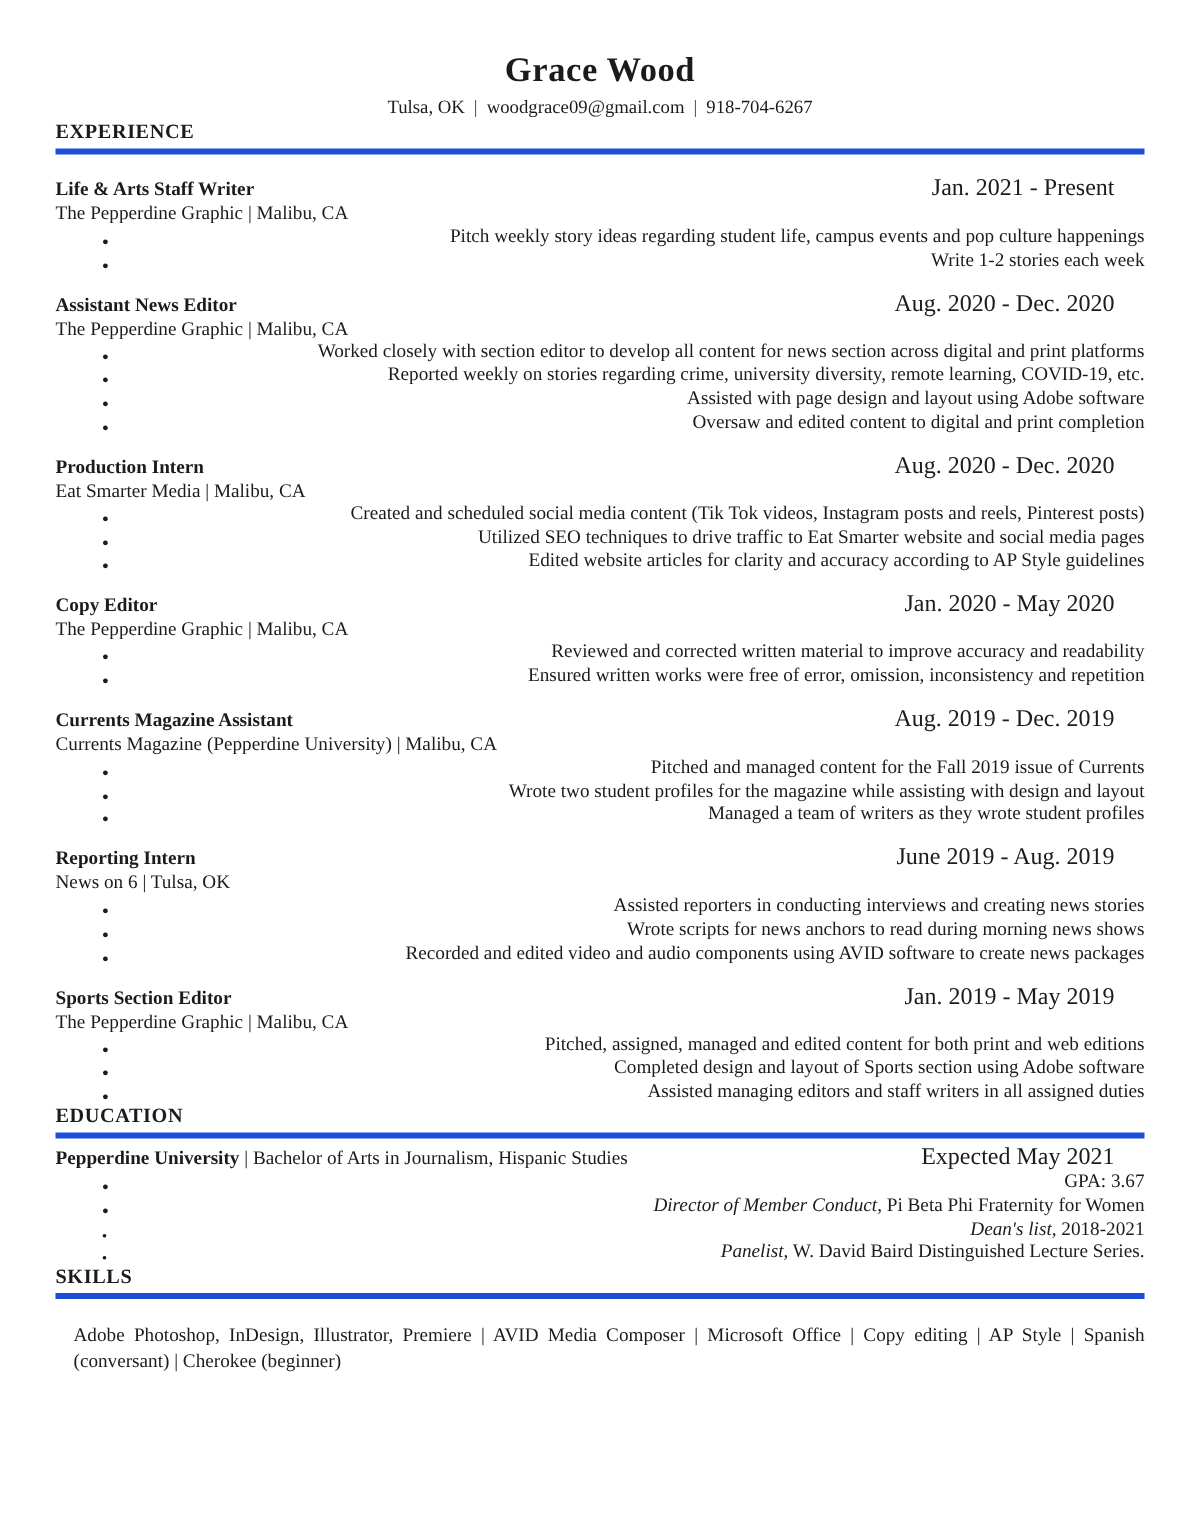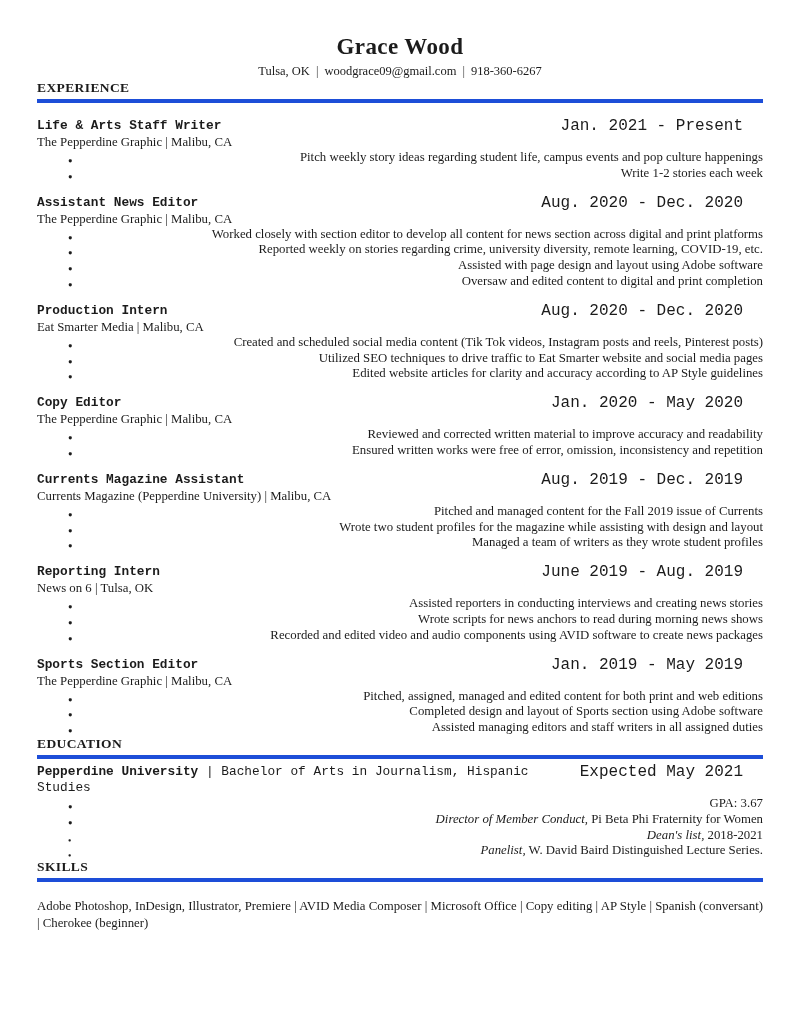--- a/index.html
+++ b/index.html
@@ -48,21 +48,20 @@
   .experience-heading { margin-top: 21px; }
   .education-heading { margin-top: 17px; }
   .skills-heading { margin-top: 18px; }
   
   .job { margin-top: 13px; }
   .job:first-of-type { margin-top: 15px; }
   .row {
     display: flex;
     justify-content: space-between;
     align-items: flex-start;
-    font-family: Liberation Mono, monospace;
   }
   .job-title {
     font-size: 12.8px;
     font-weight: bold;
     line-height: 16px;
   }
   .job-dates {
     font-size: 16px;
     line-height: 16px;
     padding-right: 20px;
@@ -95,34 +94,34 @@
     font-size: 5.5px;
     top: 5px;
   }
   .italic { font-style: italic; margin-left: 40px; }
   .bold { font-weight: bold; }
   
   .edu-entry { margin-top: 5px; }
   .edu-line { font-size: 12.8px; line-height: 16px; }
   
   .skills-text {
-    margin: 16px 0 0 0;
+    margin: 16px 0 0 12px;
     font-size: 12.8px;
     line-height: 16.5px;
     text-align: justify;
   }
 </style>
 </head>
 <body>
 
 <div class="page">
 
   <h1 class="name">Grace Wood</h1>
   <div class="contact">
-    <span>Tulsa, OK</span><span class="sep">|</span><span>woodgrace09@gmail.com</span><span class="sep">|</span><span>918-360-6267</span>
+    <span>Tulsa, OK</span><span class="sep">|</span><span>woodgrace09@gmail.com</span><span class="sep">|</span><span>918-704-6267</span>
   </div>
 
   <h2 class="section-heading experience-heading">EXPERIENCE</h2>
 
   <section class="job">
     <div class="row">
       <span class="job-title">Life &amp; Arts Staff Writer</span>
       <span class="job-dates">Jan. 2021 - Present</span>
     </div>
     <div class="company">The Pepperdine Graphic | Malibu, CA</div>

